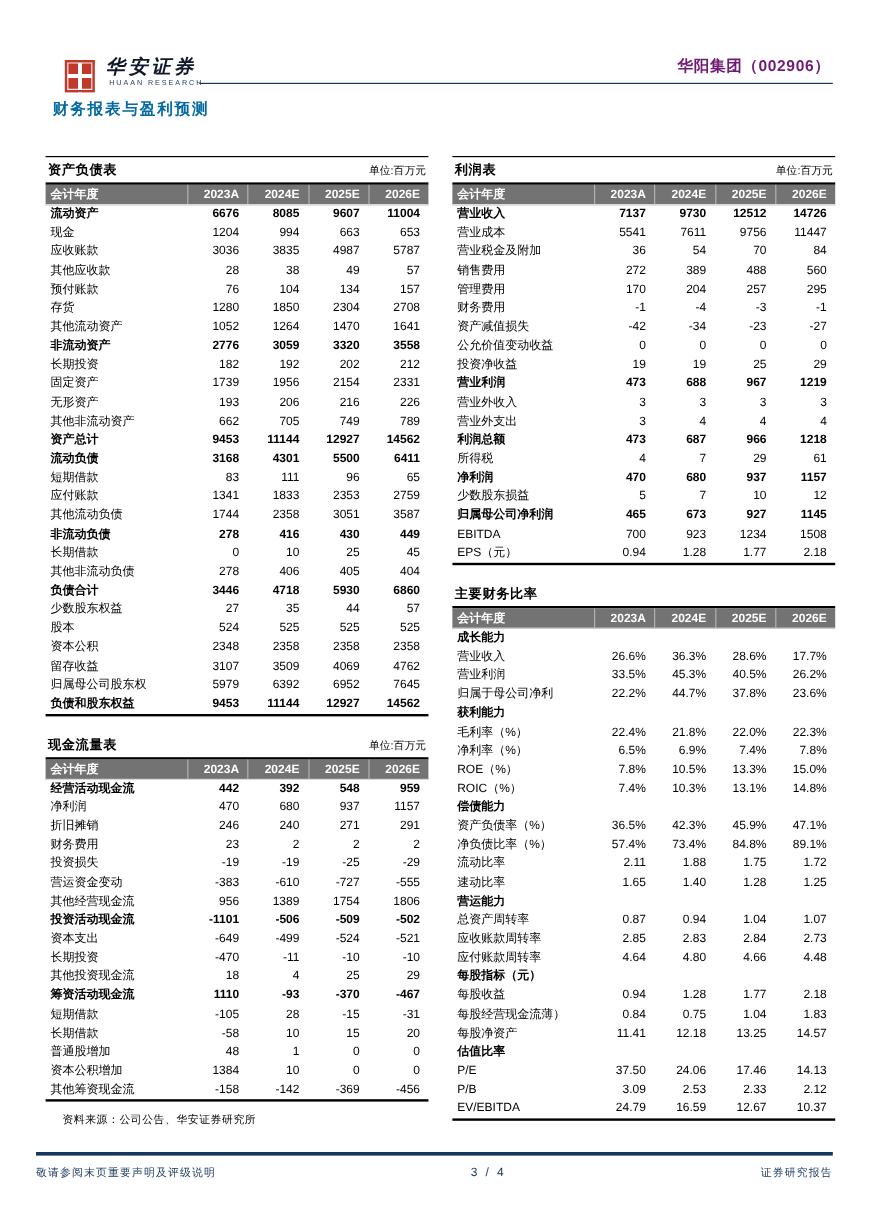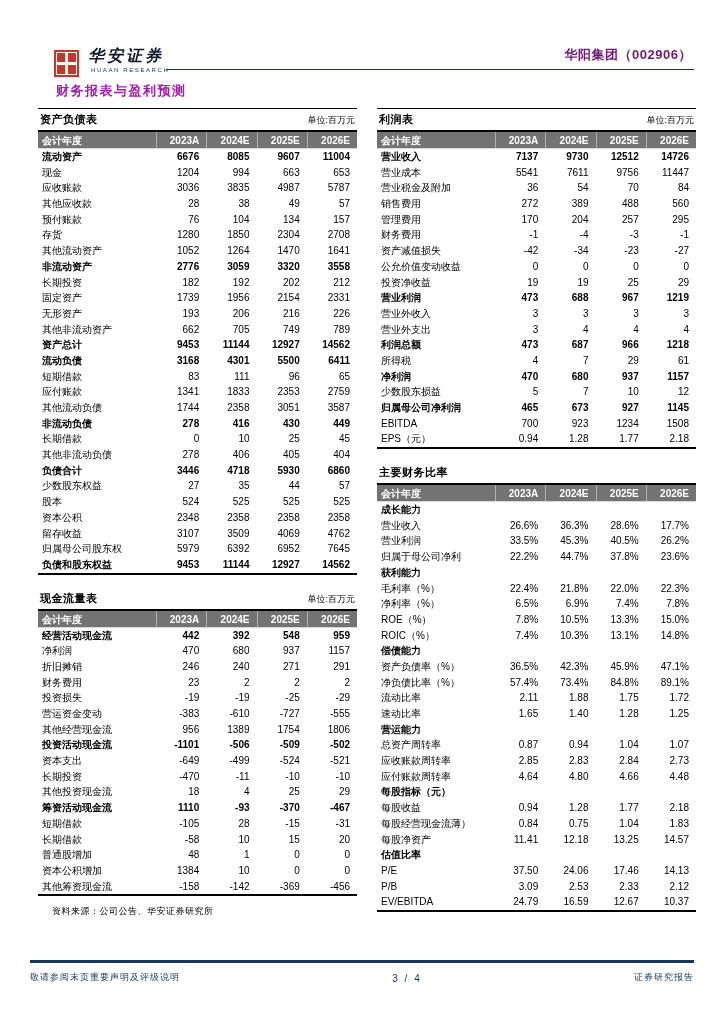--- a/index.html
+++ b/index.html
@@ -31,30 +31,30 @@
     position:absolute; left:53px; top:21px; font-size:6px;
     color:#16365C; letter-spacing:1.6px; white-space:nowrap;
   }
   .company {
     position:absolute; right:2px; top:0px; font-size:13px; font-weight:bold;
     color:#701a75; letter-spacing:.5px;
   }
   .header-rule { position:absolute; left:128px; right:0; top:23px; height:1px; background:#16365C; }
 
   .page-title {
-    position:absolute; left:56px; top:82px; font-size:13px; font-weight:bold;
-    color:#a21caf; letter-spacing:1.5px;
+    position:absolute; left:44px; top:82px; font-size:13px; font-weight:bold;
+    color:#0369a1; letter-spacing:1.5px;
   }
 
   
   .content { position:absolute; left:38px; right:28px; top:108px; display:flex; gap:20px; }
   .col { flex:1; min-width:0; }
 
   .fin-table { width:100%; }
-  .fin-table.first { border-top:1px solid #000; }
+  .fin-table.first { border-top:1px solid #000;margin-top:22px; }
   .fin-table + .fin-table { margin-top:13px; }
 
   .t-title-row {
     display:flex; justify-content:space-between; align-items:flex-end;
     padding:3px 2px 3px 2px; border-bottom:2px solid #000;
   }
   .t-title { font-size:11px; font-weight:bold; letter-spacing:.5px; }
   .t-unit  { font-size:9px; }
 
   .t-head {
@@ -69,21 +69,21 @@
   .t-body { border-bottom:2px solid #000; }
   .t-row { display:flex; height:15.7px; line-height:15.7px; font-size:10px; }
   .t-row.bold { font-weight:bold; }
 
   .source-note { margin-top:9px; padding-left:14px; font-size:9px; color:#000; letter-spacing:.5px; }
 
   
   .footer-rule { position:absolute; left:30px; right:30px; top:960px; height:3px; background:#16365C; }
   .footer {
     position:absolute; left:30px; right:30px; top:971px;
-    display:flex; justify-content:space-between; align-items:flex-end;
+    display:flex; justify-content:space-between; align-items:center;
     color:#16365C; font-size:9px; letter-spacing:1px;
   }
   .footer-center { font-size:10px; letter-spacing:2px; }
 </style>
 </head>
 <body>
 
 <div class="page">
 
   <div class="header">

